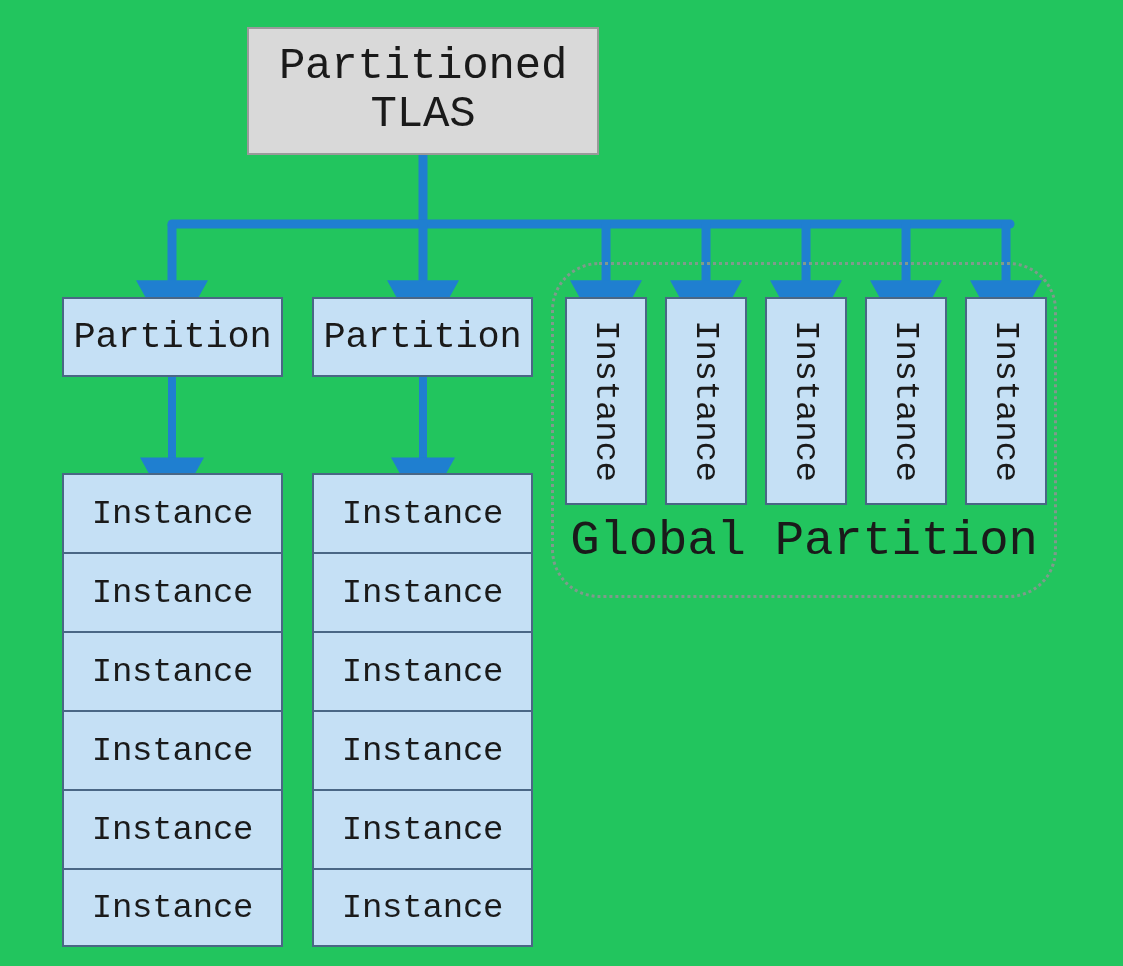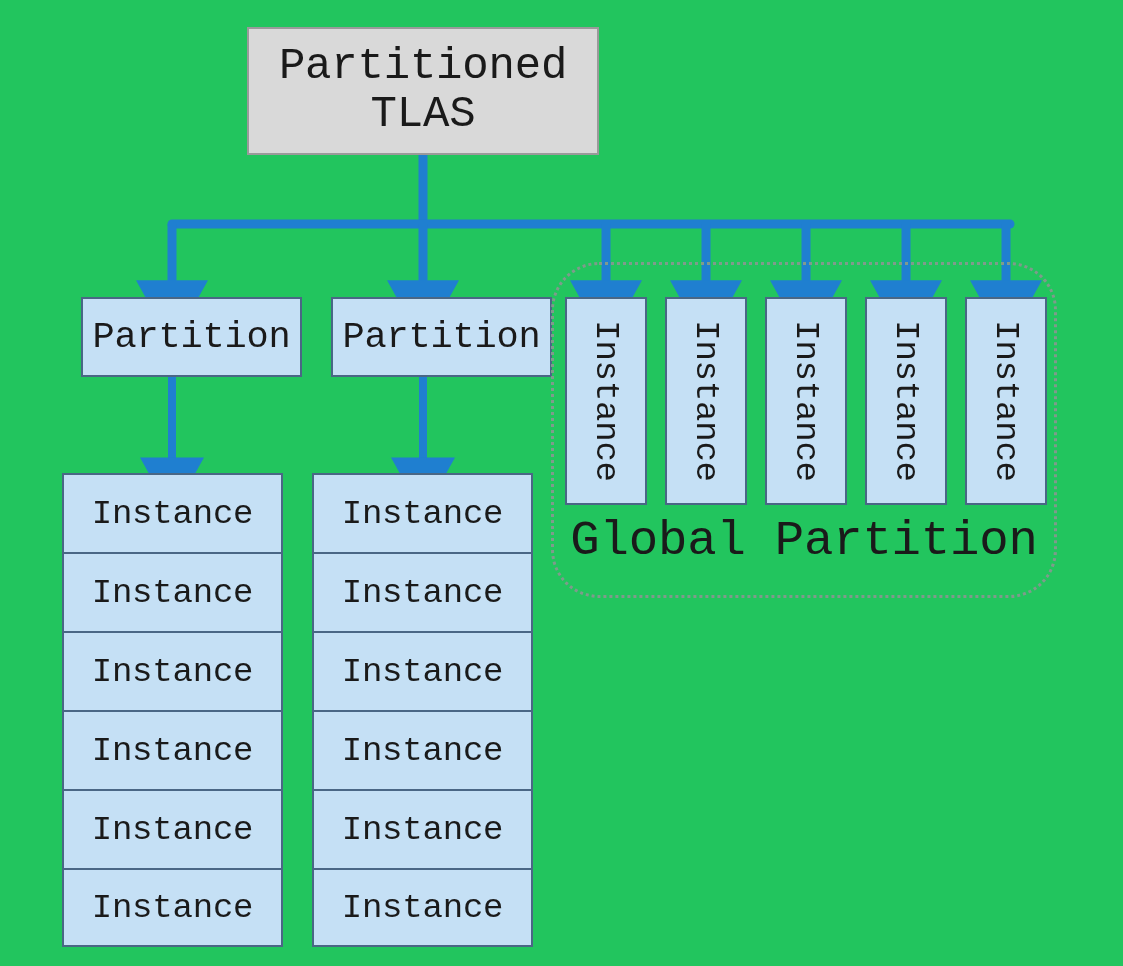--- a/index.html
+++ b/index.html
@@ -56,21 +56,20 @@
     height: 80px;
     background: #c5e0f5;
     border: 2px solid #4a6785;
     box-sizing: border-box;
     display: flex;
     align-items: center;
     justify-content: center;
     font-size: 37px;
     color: #1a1a1a;
     letter-spacing: -0.2px;
-    margin-left: 19px;
   }
   .partition-box.col0 { left: 62px; }
   .partition-box.col1 { left: 312px; }
 
   
   .stack {
     position: absolute;
     top: 473px;
     width: 221px;
   }

